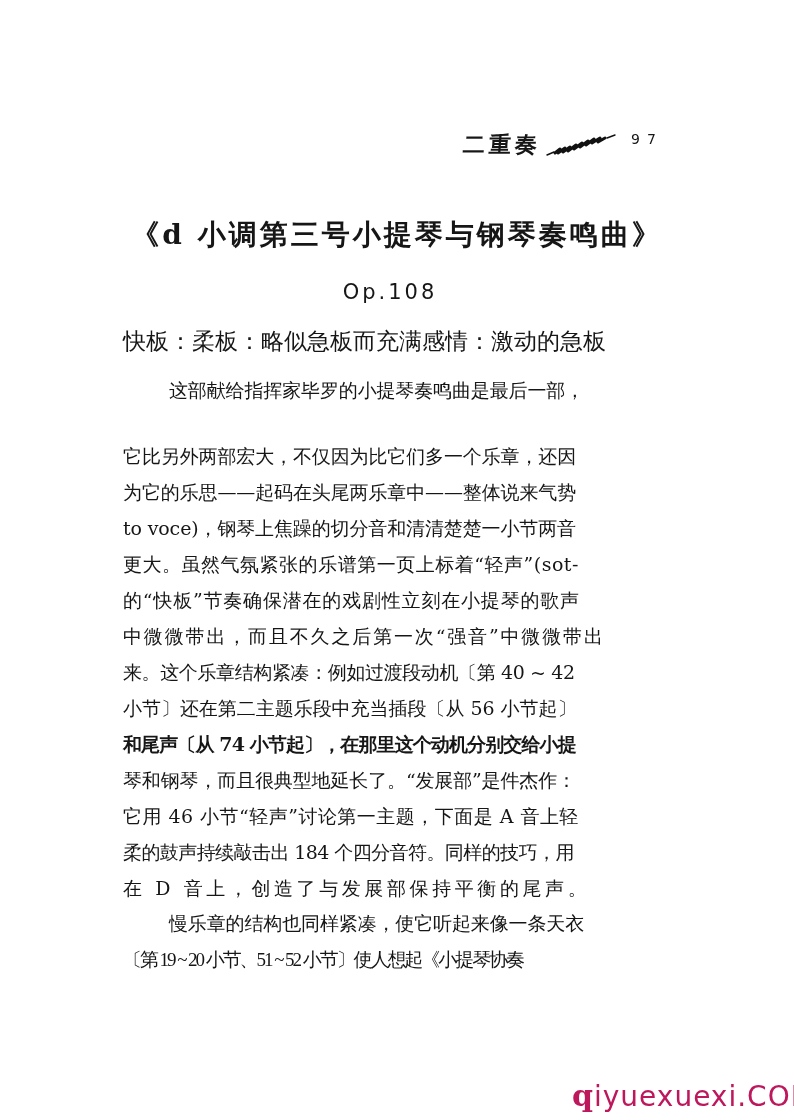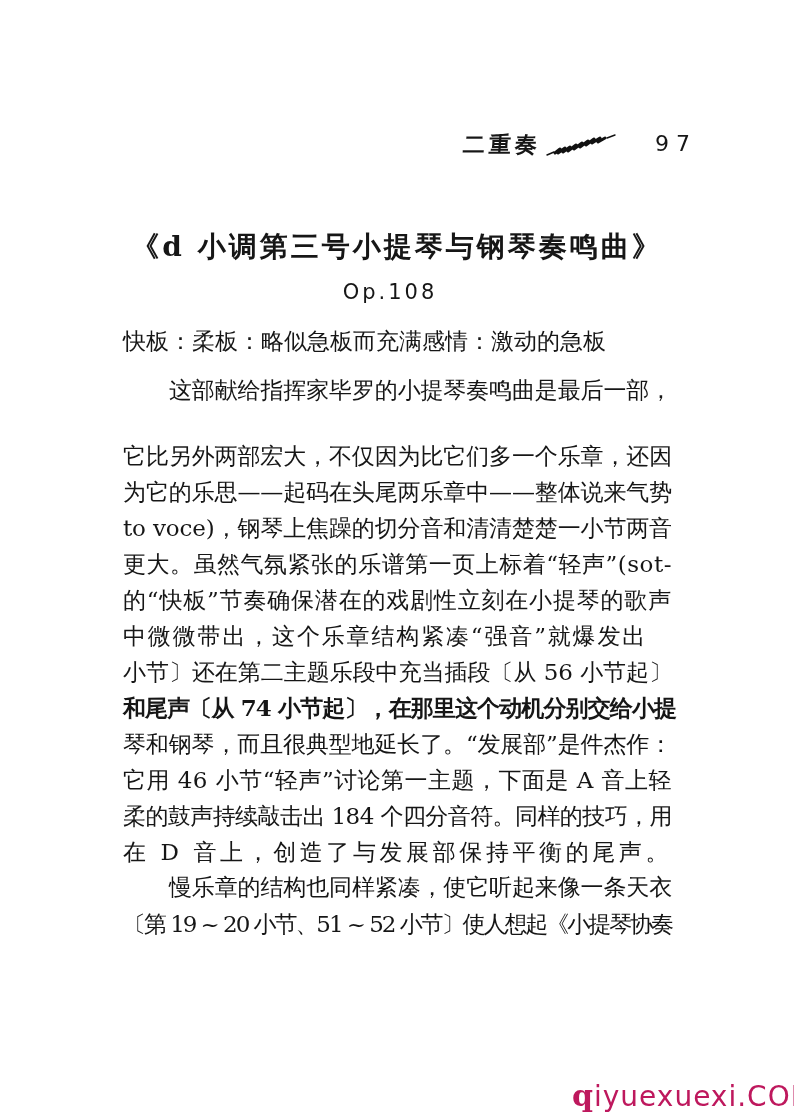--- a/index.html
+++ b/index.html
@@ -34,31 +34,30 @@
     left: 543px;
     top: 126px;
     width: 76px;
     height: 34px;
   }
   .page-number {
     position: absolute;
     left: 631px;
     top: 131px;
     font-family: "DejaVu Sans", sans-serif;
-    font-size: 22px;
+    font-size: 14px;
     letter-spacing: 7px;
     white-space: nowrap;
-    margin-left: 24px;
   }
 
   
   .work-title {
     position: absolute;
     left: 0;
-    top: 228px;
+    top: 216px;
     width: 794px;
     text-align: center;
     font-family: "DejaVu Serif", serif;
     font-weight: 700;
     font-size: 28px;
     letter-spacing: 3px;
     white-space: nowrap;
   }
   .work-opus {
     position: absolute;
@@ -83,21 +82,21 @@
     white-space: nowrap;
   }
 
   
   .body-text {
     position: absolute;
     left: 123px;
     top: 372px;
     width: 549px;
     font-family: "DejaVu Serif", serif;
-    font-size: 23px;
+    font-size: 19px;
   }
   .p-line {
     height: 36px;
     line-height: 36px;
     white-space: nowrap;
     overflow: visible;
   }
   .p-line.indent { margin-left: 46px; }
 
   
@@ -141,26 +140,27 @@
 
   <div class="movements-heading">快板：柔板：略似急板而充满感情：激动的急板</div>
 
   <div class="body-text" id="body-text">
       <div class="p-line indent" style="letter-spacing: -0.136364px;"><span>这部献给指挥家毕罗的小提琴奏鸣曲是最后一部，</span></div>
       <div class="p-line" style="letter-spacing: -0.125px; margin-top: 30px;"><span>它比另外两部宏大，不仅因为比它们多一个乐章，还因</span></div>
       <div class="p-line" style="letter-spacing: -0.125px;"><span>为它的乐思——起码在头尾两乐章中——整体说来气势</span></div>
       <div class="p-line" style="letter-spacing: -0.132812px;"><span>to voce)，钢琴上焦躁的切分音和清清楚楚一小节两音</span></div>
       <div class="p-line" style="letter-spacing: 0.512731px;"><span>更大。虽然气氛紧张的乐谱第一页上标着“轻声”(sot-</span></div>
       <div class="p-line" style="letter-spacing: 0.811198px;"><span>的“快板”节奏确保潜在的戏剧性立刻在小提琴的歌声</span></div>
-      <div class="p-line" style="letter-spacing: 1.84647px;"><span>中微微带出，这个乐章结构紧凑“强音”就爆发出</span></div>
+      <div class="p-line" style="letter-spacing: 1.84647px;"><span>中微微带出，而且不久之后第一次“强音”中微微带出</span></div>
+      <div class="p-line" style="letter-spacing: -0.383929px;"><span>来。这个乐章结构紧凑：例如过渡段动机〔第 40 ~ 42</span></div>
       <div class="p-line" style="letter-spacing: -0.0342548px;"><span>小节〕还在第二主题乐段中充当插段〔从 56 小节起〕</span></div>
       <div class="p-line" style="letter-spacing: -0.884838px; font-weight: bold;"><span>和尾声〔从 74 小节起〕，在那里这个动机分别交给小提</span></div>
       <div class="p-line" style="letter-spacing: -0.14125px;"><span>琴和钢琴，而且很典型地延长了。“发展部”是件杰作：</span></div>
       <div class="p-line" style="letter-spacing: 0.477121px;"><span>它用 46 小节“轻声”讨论第一主题，下面是 A 音上轻</span></div>
       <div class="p-line" style="letter-spacing: -0.575231px;"><span>柔的鼓声持续敲击出 184 个四分音符。同样的技巧，用</span></div>
       <div class="p-line" style="letter-spacing: 3.58807px;"><span>在 D 音上，创造了与发展部保持平衡的尾声。</span></div>
       <div class="p-line indent" style="letter-spacing: -0.136364px; font-family: Liberation Serif, serif;"><span>慢乐章的结构也同样紧凑，使它听起来像一条天衣</span></div>
-      <div class="p-line" style="letter-spacing: -2.05134px;"><span>〔第 19 ~ 20 小节、51 ~ 52 小节〕使人想起《小提琴协奏</span></div>
+      <div class="p-line" style="letter-spacing: -2.05134px; font-family: Liberation Serif, serif;"><span>〔第 19 ~ 20 小节、51 ~ 52 小节〕使人想起《小提琴协奏</span></div>
     </div>
 
   <div class="watermark">qiyuexuexi.COM</div>
 
 </div>
 
 </body></html>

